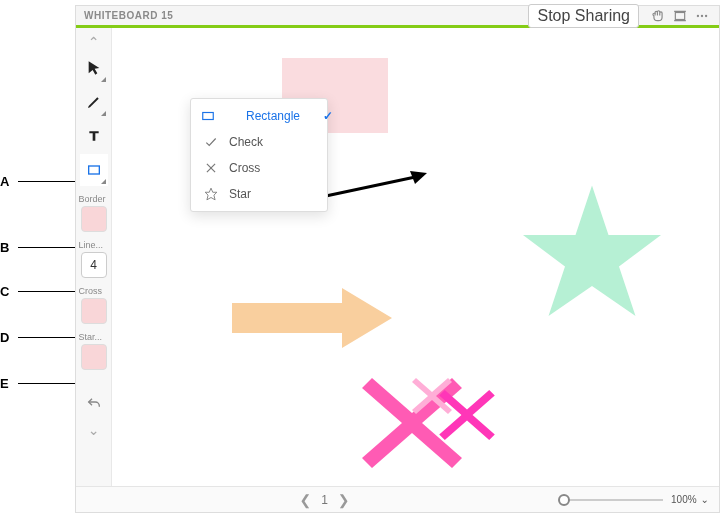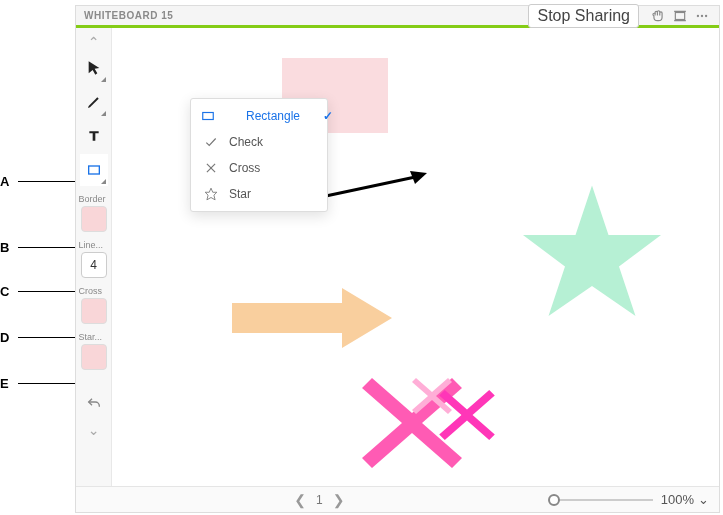--- a/index.html
+++ b/index.html
@@ -30,21 +30,21 @@
   .dd-item { display: flex; align-items: center; height: 26px; padding: 0 10px; cursor: pointer; font-size: 12px; color: #555; }
   .dd-item.sel { color: #1a73e8; gap: 23px; }
   .dd-item .dd-ico { width: 20px; display: flex; justify-content: center; align-items: center; margin-right: 8px; }
   .dd-item .dd-check { margin-left: auto; color: #1a73e8; font-weight: bold; }
   .footer { height: 26px; border-top: 1px solid #e5e5e5; background: #fafafa; display: flex; align-items: center; padding: 0 10px; }
   .pager { display: flex; align-items: center; gap: 10px; margin: 0 auto; color: #777; }
   .pager .arrow { font-size: 14px; cursor: pointer; color: #999; }
   .zoom { display: flex; align-items: center; gap: 8px; }
   .slider { width: 100px; height: 2px; background: #ccc; position: relative; }
   .slider .thumb { position: absolute; left: -5px; top: -5px; width: 12px; height: 12px; border: 2px solid #888; border-radius: 50%; background: #fff; }
-  .zoom-val { font-size: 13px; color: #555; display: flex; align-items: center; gap: 4px; }
+  .zoom-val { font-size: 10px; color: #555; display: flex; align-items: center; gap: 4px; }
   .chev-up, .chev-down { color: #aaa; font-size: 14px; cursor: pointer; }
   .undo { color: #888; }
 </style>
 </head>
 <body>
 
 <div class="root">
 
   <div class="callouts">
     <div class="callout" style="top:174px;">

